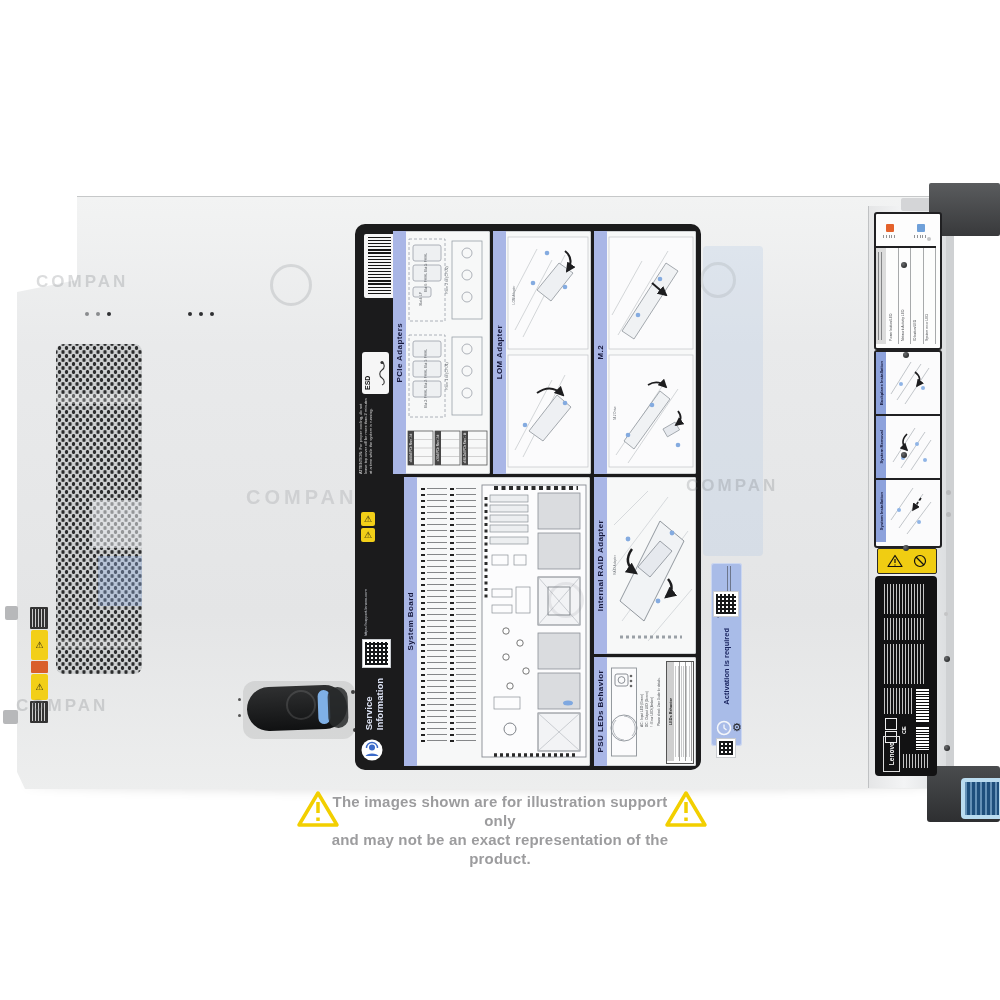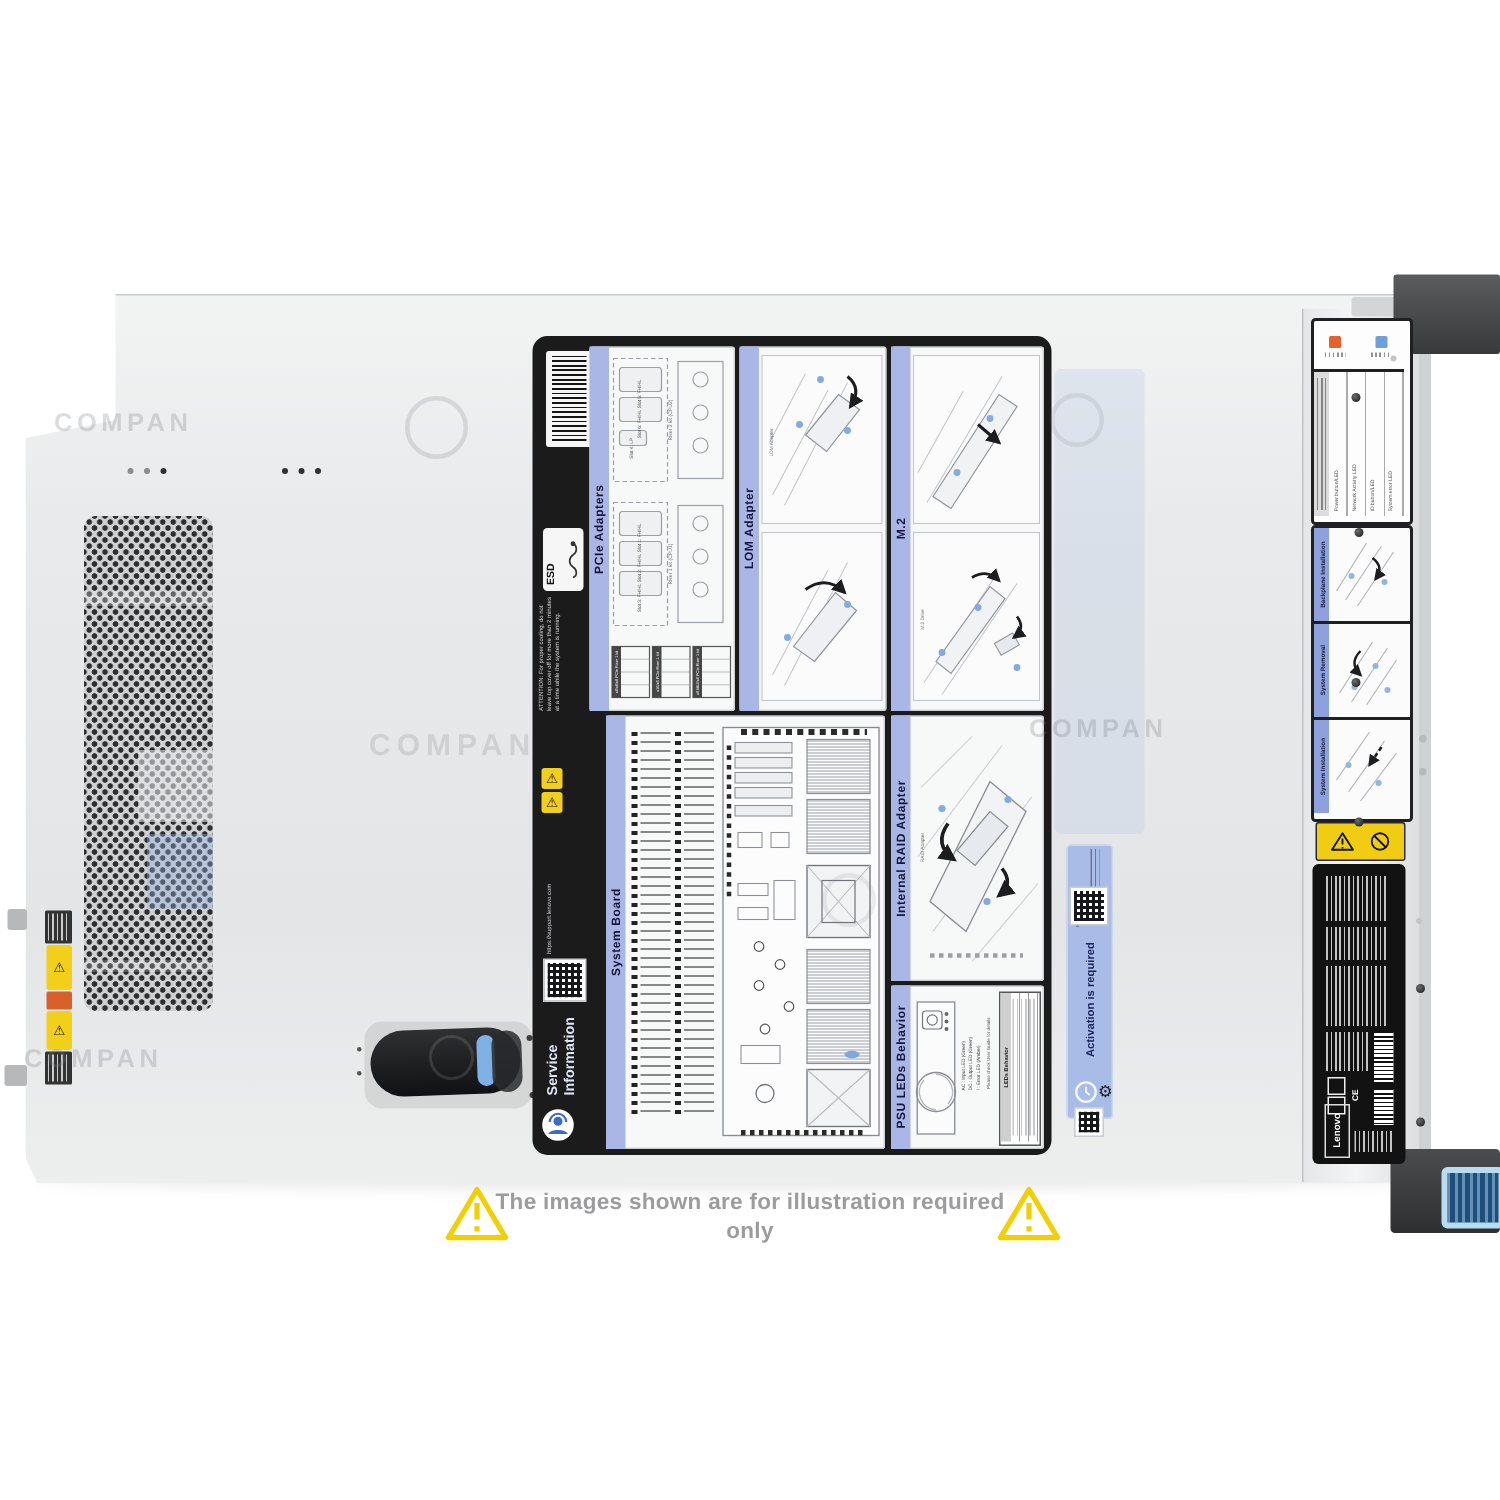--- a/index.html
+++ b/index.html
@@ -463,16 +463,17 @@
 
   <svg class="abs" style="left:296px;top:789px" width="44" height="40" viewBox="0 0 44 40">
     <path d="M22 4L41 36H3Z" fill="none" stroke="#f2cf00" stroke-width="3.5" stroke-linejoin="round"></path>
     <path d="M22 13v11M22 28.5v3.5" stroke="#f2cf00" stroke-width="3.5"></path>
   </svg>
   <svg class="abs" style="left:664px;top:789px" width="44" height="40" viewBox="0 0 44 40">
     <path d="M22 4L41 36H3Z" fill="none" stroke="#f2cf00" stroke-width="3.5" stroke-linejoin="round"></path>
     <path d="M22 13v11M22 28.5v3.5" stroke="#f2cf00" stroke-width="3.5"></path>
   </svg>
   <div class="abs disc" style="left:330px;top:792px;width:340px">
-    <div>The images shown are for illustration required only</div>
+    <div>The images shown are for illustration support only</div>
+    <div>and may not be an exact representation of the product.</div>
   </div>
 
 </div>
 
 </body></html>

